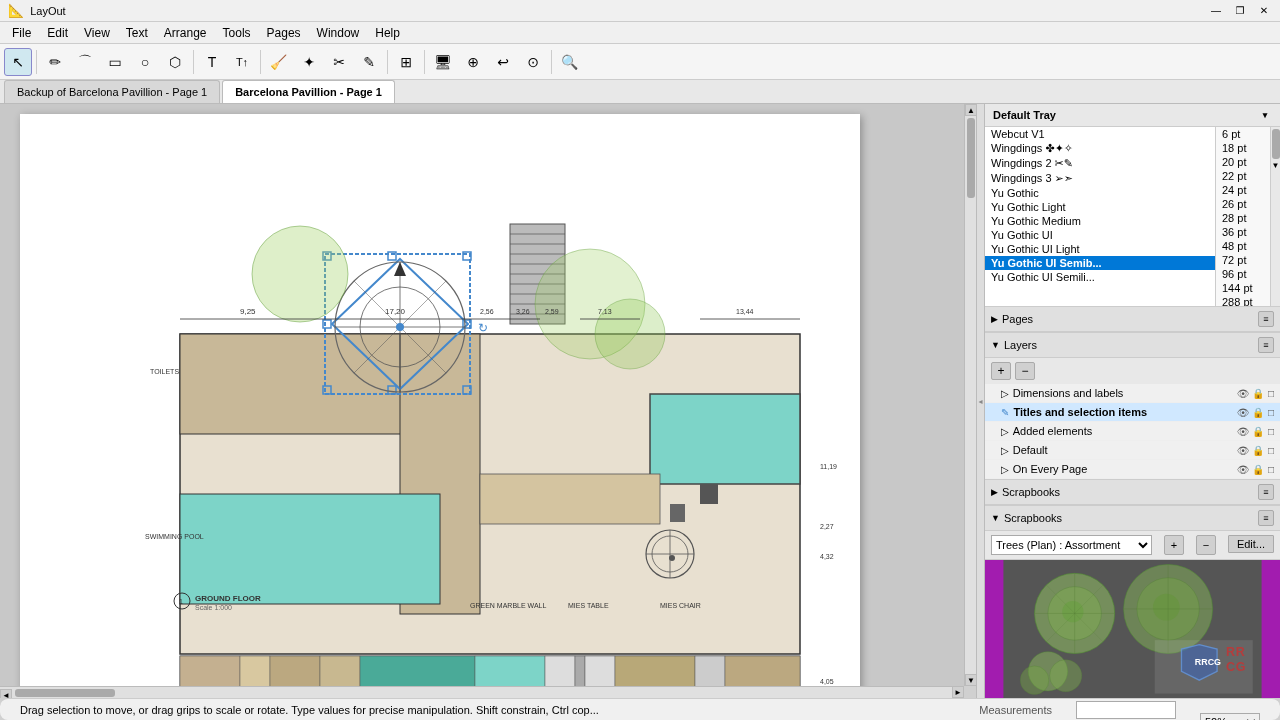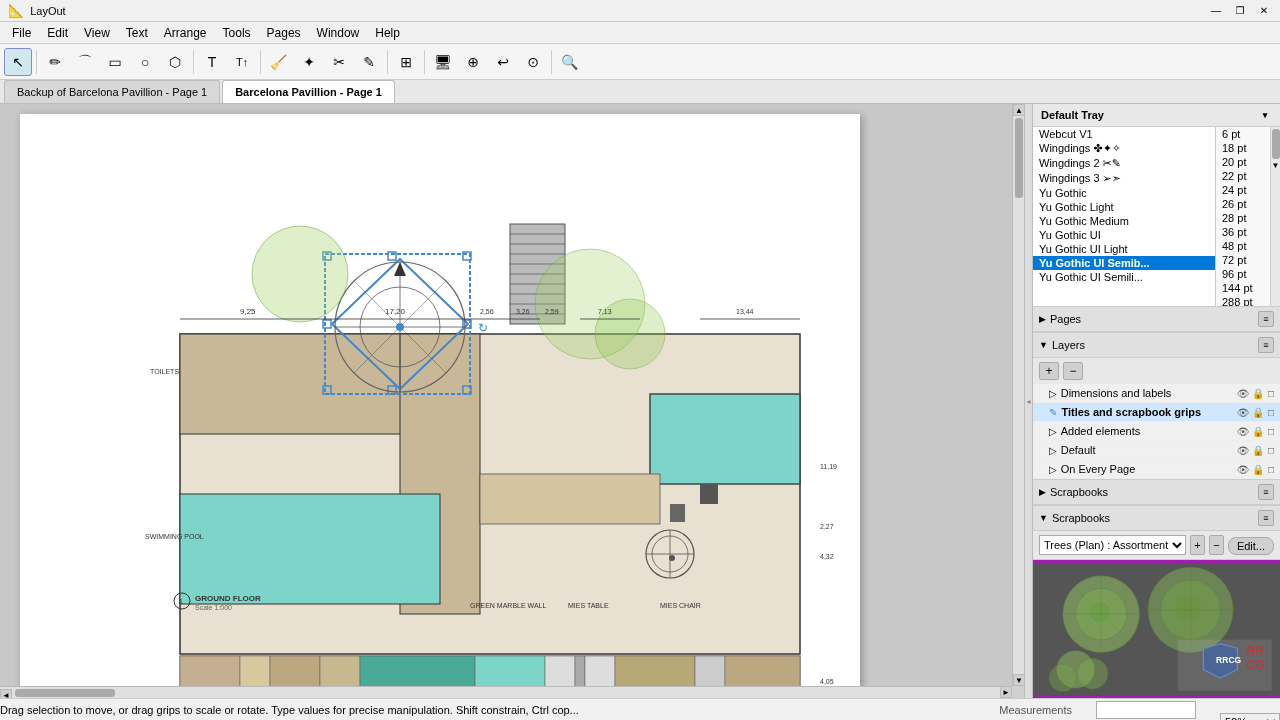--- a/index.html
+++ b/index.html
@@ -101,21 +101,21 @@
       left: 20px;
       top: 10px;
       width: 840px;
       height: 630px;
       background: white;
       box-shadow: 2px 2px 8px rgba(0,0,0,0.3);
     }
 
     
     #right-panel {
-      width: 248px;
+      width: 296px;
       background: #f0f0f0;
       border-left: 1px solid #bbb;
       display: flex;
       flex-direction: column;
       overflow: hidden;
     }
 
     
     .panel-header {
       display: flex;
@@ -230,23 +230,23 @@
 
     
     #scrapbooks-section {
       flex: 1;
       display: flex;
       flex-direction: column;
       overflow: hidden;
     }
     #scrapbook-toolbar {
       display: flex;
-      align-items: flex-end;
+      align-items: flex-start;
       padding: 4px 6px;
-      gap: 4px;
+      gap: 12px;
       background: #e8e8e8;
       border-bottom: 1px solid #ccc;
     }
     #scrapbook-select {
       flex: 1;
       font-size: 11px;
       height: 20px;
       border: 1px solid #aaa;
       background: white;
     }
@@ -260,43 +260,44 @@
       align-items: center;
       justify-content: center;
       font-size: 11px;
       cursor: pointer;
     }
     .scrapbook-edit-btn {
       padding: 2px 8px;
       font-size: 11px;
       background: #d0d0d0;
       border: 1px solid #aaa;
-      border-radius: 8px;
+      border-radius: 1px;
       cursor: pointer;
     }
     #scrapbook-preview {
       flex: 1;
       background: #a21caf;
       position: relative;
       overflow: hidden;
       display: flex;
       align-items: center;
       justify-content: center;
     }
 
     
     #statusbar {
       height: 22px;
       background: #f0f0f0;
       border-top: 1px solid #ccc;
       display: flex;
       align-items: center;
-      padding: 0 0;
+      padding: 0 20px;
       font-size: 11px;
       gap: 24px;
+      border-radius: 8px;
     }
     #statusbar-msg { flex: 1; }
     #measurements-label { color: #555; }
     #zoom-select {
       height: 18px;
       font-size: 11px;
       border: 1px solid #aaa;
       width: 60px;
       margin-top: 24px;
     }
@@ -606,21 +607,21 @@
         <span class="layer-icon">▷</span>
         <span class="layer-name">Dimensions and labels</span>
         <div class="layer-controls">
           <span class="layer-ctrl">👁</span>
           <span class="layer-ctrl">🔒</span>
           <span class="layer-ctrl">□</span>
         </div>
       </div>
       <div class="layer-row editing active">
         <span class="layer-icon" style="color:#4488cc;">✎</span>
-        <span class="layer-name" style="font-weight:bold;">Titles and scrapbook grips</span>
+        <span class="layer-name" style="font-weight:bold;">Titles and selection items</span>
         <div class="layer-controls">
           <span class="layer-ctrl">👁</span>
           <span class="layer-ctrl">🔒</span>
           <span class="layer-ctrl">□</span>
         </div>
       </div>
       <div class="layer-row">
         <span class="layer-icon">▷</span>
         <span class="layer-name">Added elements</span>
         <div class="layer-controls">

